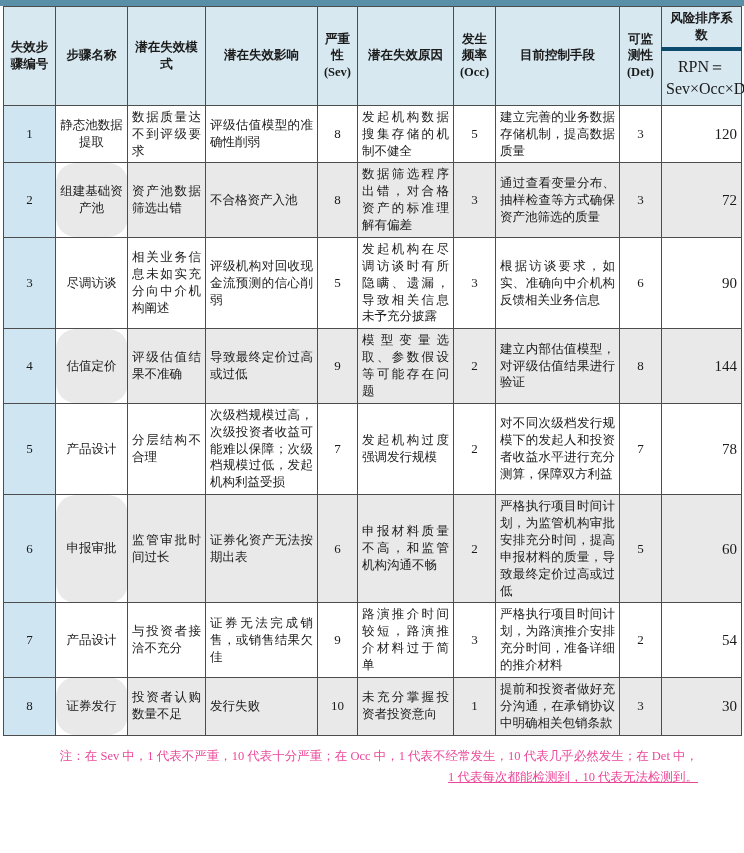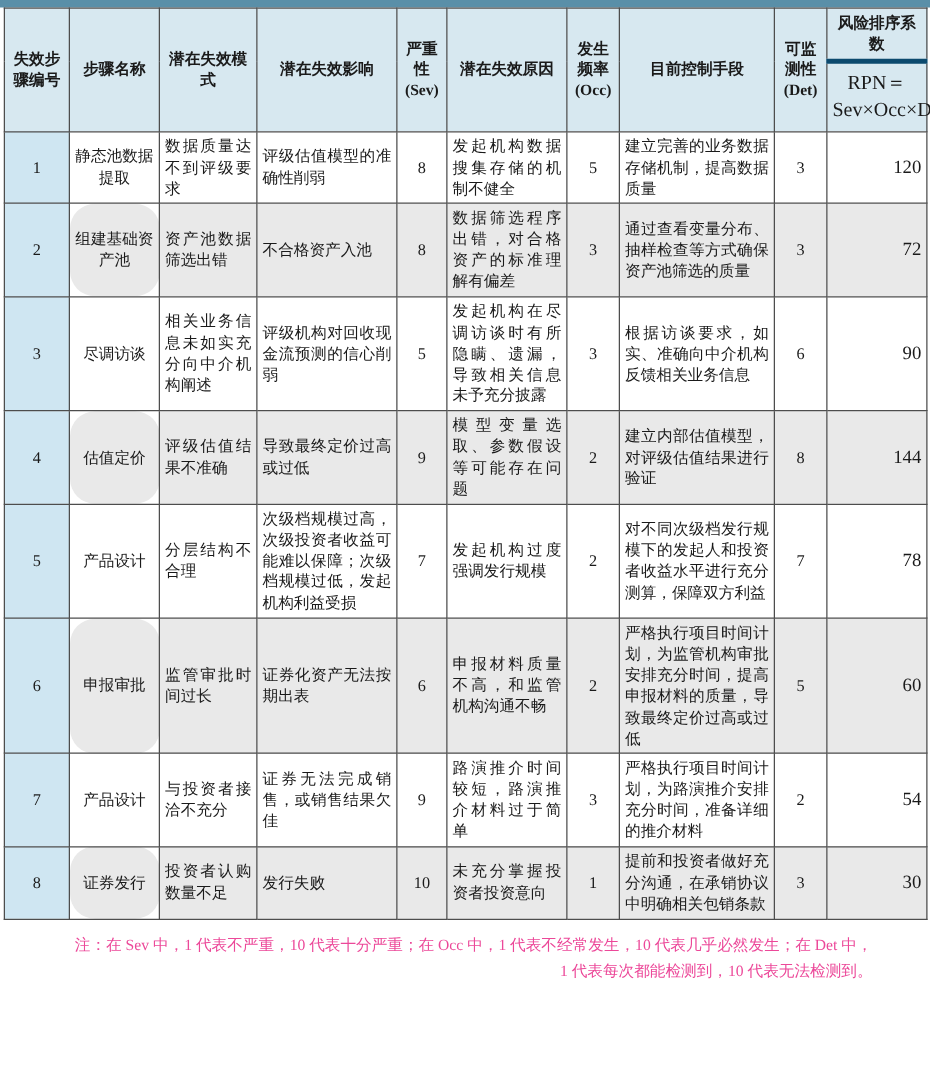--- a/index.html
+++ b/index.html
@@ -89,20 +89,21 @@
     padding: 0 46px 0 58px;
     font-size: 12.5px;
     line-height: 1.7;
     color: #ec4899;
     font-family: "Liberation Serif", "DejaVu Serif", serif;
     text-align: right;
   }
   .footnote .l2 {
     display: block;
     padding-left: 16px;
+    text-decoration: underline;
   }
   col.c0 { width: 52px; }
   col.c1 { width: 72px; }
   col.c2 { width: 78px; }
   col.c3 { width: 112px; }
   col.c4 { width: 40px; }
   col.c5 { width: 96px; }
   col.c6 { width: 42px; }
   col.c7 { width: 124px; }
   col.c8 { width: 42px; }

